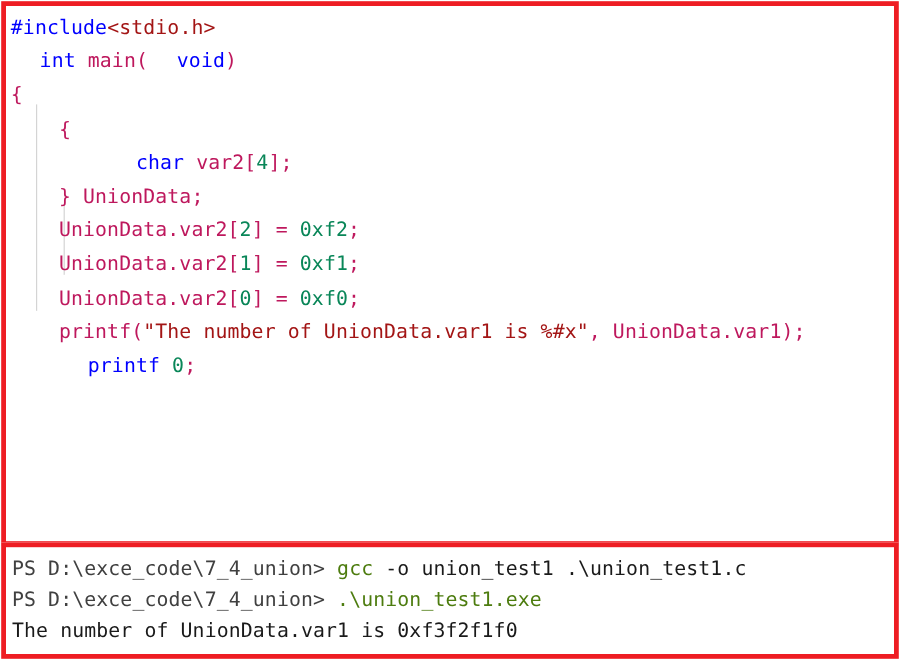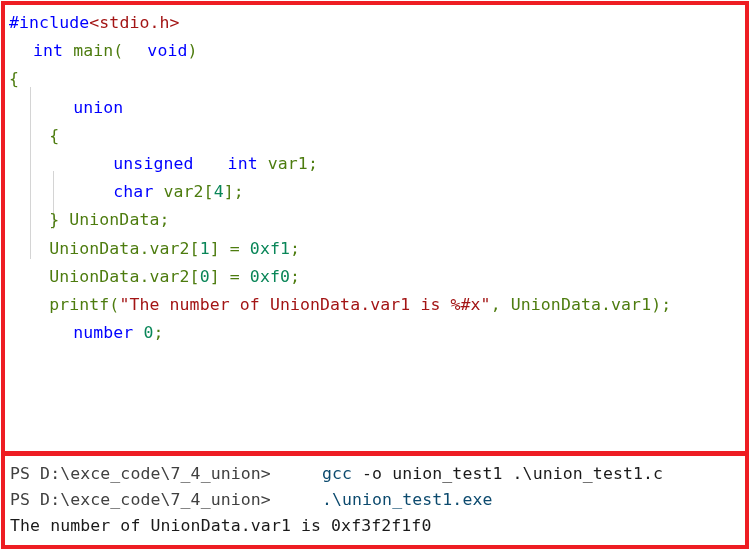--- a/index.html
+++ b/index.html
@@ -62,21 +62,21 @@
     letter-spacing: 0.1px;
     z-index: 2;
   }
 
   
   .kw   { color: #0000ff; margin-left: 24px; }        
   .pre  { color: #0000ff; }        
   .hdr  { color: #a31515; }        
   .str  { color: #a31515; }        
   .num  { color: #098658; }        
-  .id   { color: #4d7c0f; }        
+  .id   { color: #be185d; }        
 
   
   .term-panel {
     position: absolute;
     left: 1px;
     top: 452px;
     width: 748px;
     height: 97px;
     box-sizing: border-box;
     border: 4px solid var(--frame, #ee1d23);
@@ -90,46 +90,45 @@
   }
   .tline {
     height: 26px;
     line-height: 26px;
     font-size: 16.5px;
     white-space: pre;
     color: #1a1a1a;
     letter-spacing: 0.1px;
   }
   .prompt  { color: #404040; }
-  .cmdname { color: #0c4a6e; margin-left: 41px; }   
+  .cmdname { color: #4d7c0f; }   
   .cmdargs { color: #1a1a1a; margin-top: 36px; }
   .outtext { color: #1a1a1a; }
 </style>
 </head>
 <body>
 
 <div id="screen">
 
   <div class="code-panel">
     <div class="code-inner">
       <div class="guide guide-1"></div>
       <div class="guide guide-2"></div>
       <div id="code-lines">
           <div class="line"><span class="pre">#include</span><span class="hdr">&lt;stdio.h&gt;</span></div>
           <div class="line"><span class="kw">int</span><span class="id"> </span><span class="id">main</span><span class="id">(</span><span class="kw">void</span><span class="id">)</span></div>
           <div class="line"><span class="id">{</span></div>
-          <div class="line"><span class="id">    </span><span class="kw">union</span></div>
           <div class="line"><span class="id">    {</span></div>
-          <div class="line"><span class="id">        </span><span class="kw">unsigned</span><span class="id"> </span><span class="kw">int</span><span class="id"> var1;</span></div>
           <div class="line"><span class="id">        </span><span class="kw">char</span><span class="id"> var2[</span><span class="num">4</span><span class="id">];</span></div>
           <div class="line"><span class="id">    } UnionData;</span></div>
+          <div class="line"><span class="id">    UnionData.var2[</span><span class="num">2</span><span class="id">] = </span><span class="num">0xf2</span><span class="id">;</span></div>
           <div class="line"><span class="id">    UnionData.var2[</span><span class="num">1</span><span class="id">] = </span><span class="num">0xf1</span><span class="id">;</span></div>
           <div class="line"><span class="id">    UnionData.var2[</span><span class="num">0</span><span class="id">] = </span><span class="num">0xf0</span><span class="id">;</span></div>
           <div class="line"><span class="id">    printf(</span><span class="str">"The number of UnionData.var1 is %#x"</span><span class="id">, UnionData.var1);</span></div>
-          <div class="line"><span class="id">    </span><span class="kw">number</span><span class="id"> </span><span class="num">0</span><span class="id">;</span></div>
+          <div class="line"><span class="id">    </span><span class="kw">printf</span><span class="id"> </span><span class="num">0</span><span class="id">;</span></div>
           <div class="line">&nbsp;</div>
         </div>
     </div>
   </div>
 
   <div class="term-panel">
     <div class="term-inner">
       <div id="term-lines">
           <div class="tline"><span class="prompt">PS D:\exce_code\7_4_union&gt; </span><span class="cmdname">gcc</span><span class="cmdargs"> -o union_test1 .\union_test1.c</span></div>
           <div class="tline"><span class="prompt">PS D:\exce_code\7_4_union&gt; </span><span class="cmdname">.\union_test1.exe</span><span class="cmdargs"></span></div>

